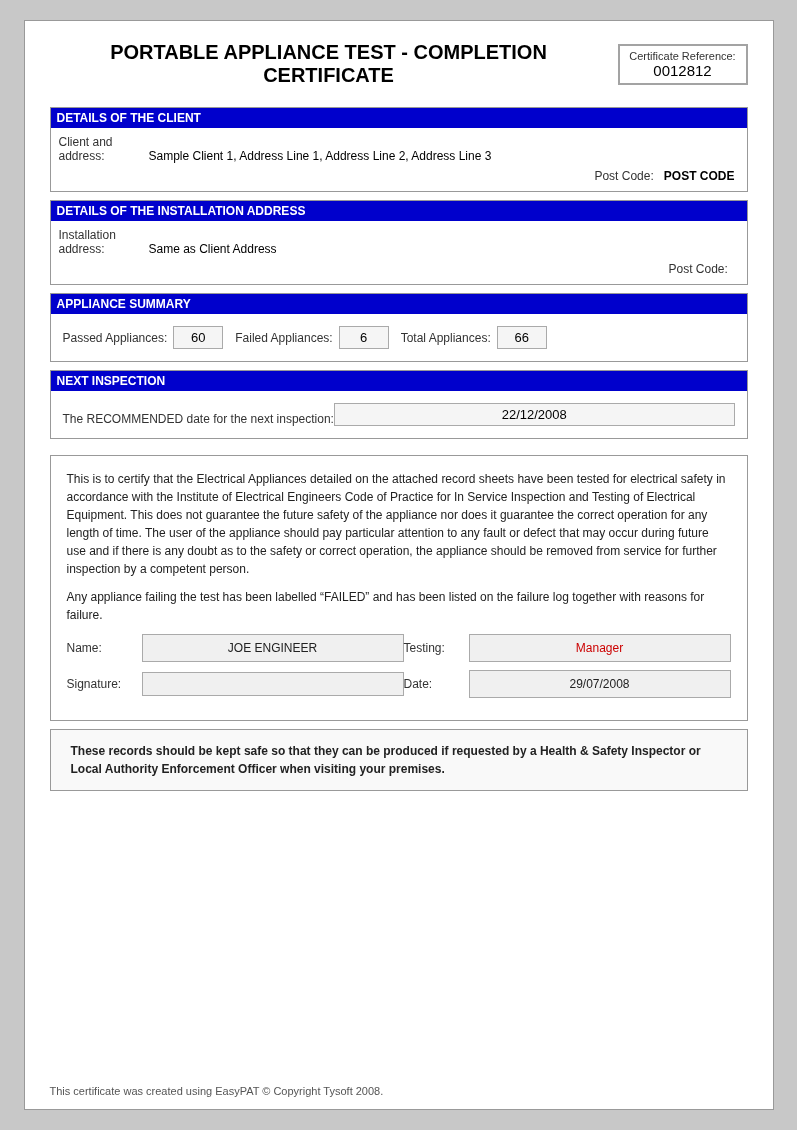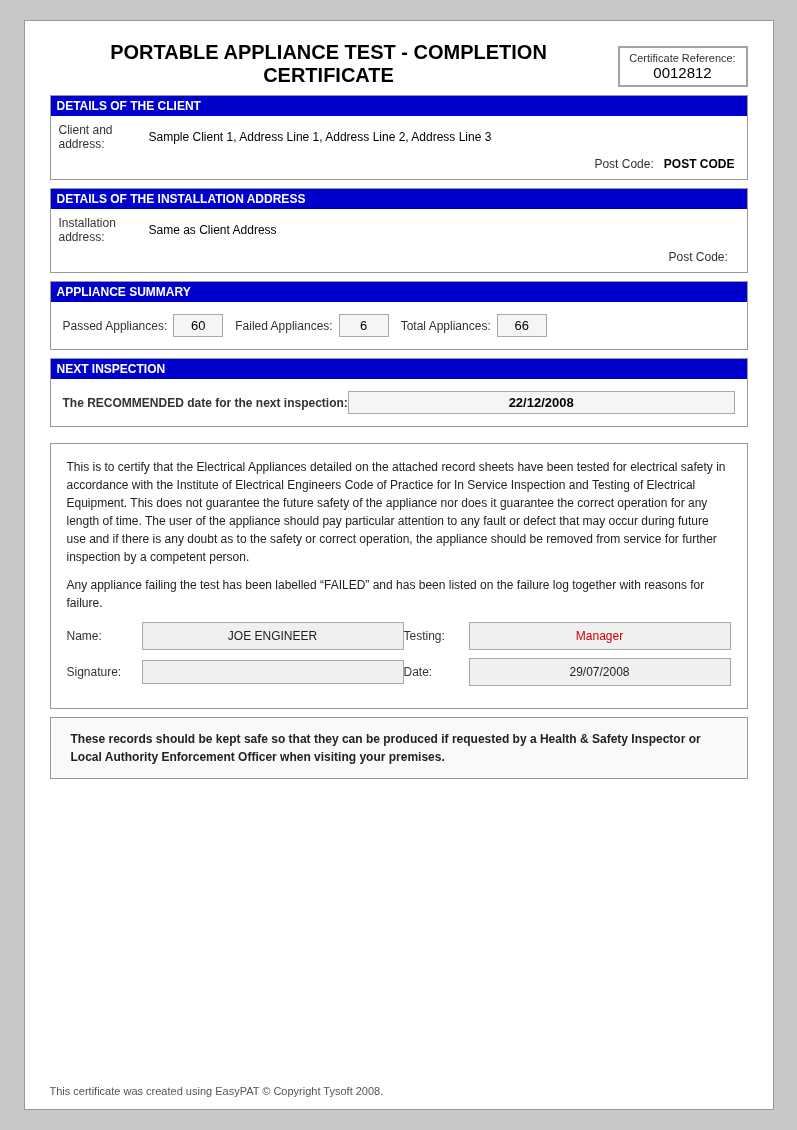--- a/index.html
+++ b/index.html
@@ -16,22 +16,22 @@
       background: #ffffff;
       width: 750px;
       min-height: 1080px;
       padding: 20px 25px 20px 25px;
       position: relative;
       border: 1px solid #999;
     }
     .header-area {
       display: flex;
       justify-content: space-between;
-      align-items: flex-end;
-      margin-bottom: 8px;
+      align-items: center;
+      margin-bottom: 20px;
     }
     .main-title {
       font-size: 20px;
       font-weight: bold;
       text-align: center;
       flex: 1;
       padding-right: 10px;
     }
     .cert-ref-box {
       border: 2px solid #a3a3a3;
@@ -61,21 +61,21 @@
       font-size: 12px;
       padding: 3px 6px;
     }
     .section-body {
       padding: 6px 8px;
     }
 
     
     .field-row {
       display: flex;
-      align-items: center;
+      align-items: flex-end;
       margin-bottom: 4px;
     }
     .field-label {
       font-size: 12px;
       color: #333;
       width: 90px;
       flex-shrink: 0;
       padding-top: 1px;
     }
     .field-value {
@@ -117,23 +117,22 @@
       background: #f5f5f5;
       padding: 3px 12px;
       font-size: 13px;
       min-width: 50px;
       text-align: center;
     }
 
     
     .inspection-row {
       display: flex;
-      align-items: center;
+      align-items: flex-end;
       padding: 6px 4px;
-      font-weight: bold;
     }
     .inspection-label {
       font-size: 12px;
       color: #333;
       flex-shrink: 0;
     }
     .inspection-value-box {
       border: 1px solid #aaa;
       background: #f5f5f5;
       padding: 3px 0;

